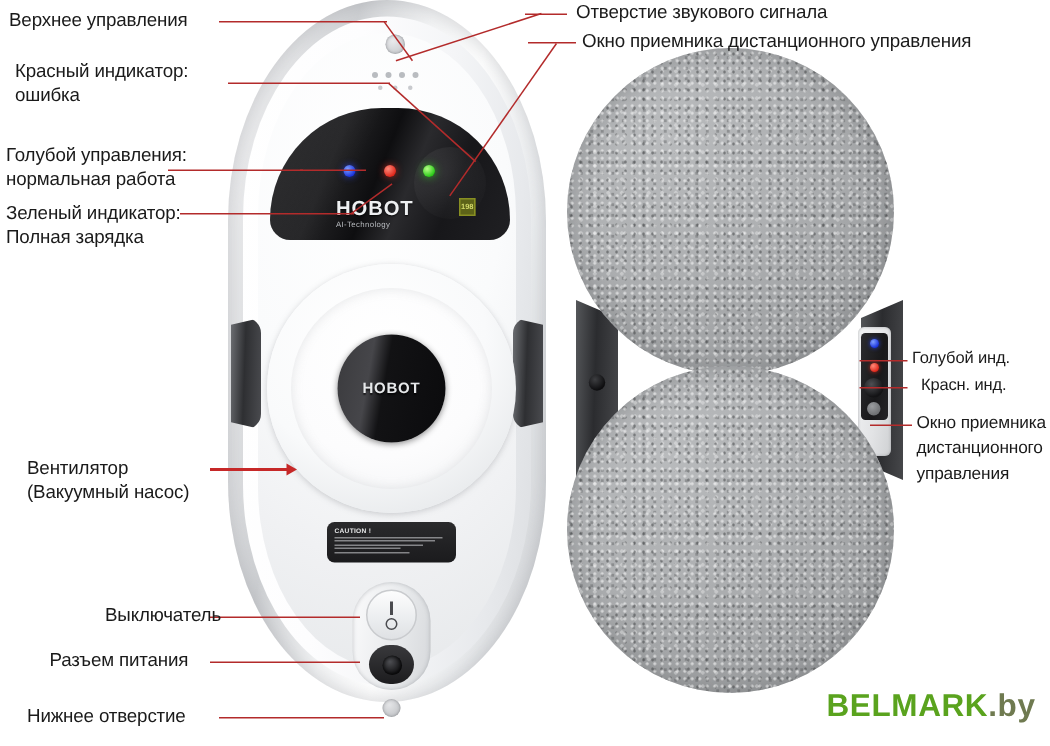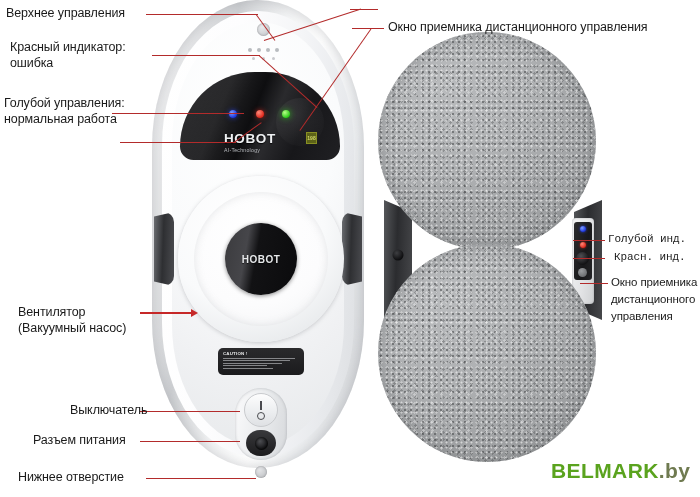--- a/index.html
+++ b/index.html
@@ -14,21 +14,21 @@
 
   
   .label {
     position:absolute;
     color:#1a1a1a;
     font-size:12.5px;
     line-height:15.5px;
     white-space:pre-line;
     letter-spacing:-0.1px;
   }
-  .label.sm { font-size:11px; line-height:14px;font-family:Liberation Mono, monospace; }
+  .label.sm { font-size:11px; line-height:14px; }
   .label.rt { font-size:11.5px; line-height:17px; }
 
   
   .lead {
     position:absolute;
     background:#b32b2b;
     height:1.4px;
     transform-origin:0 50%;
   }
   .lead.thick { height:1.8px; background:#c62828; }
@@ -412,31 +412,34 @@
   <div class="lead" style="left:580px; top:283px; width:28px;"></div>
 
   <div class="label" style="left:6px; top:6px;">Верхнее управления</div>
 
   <div class="label" style="left:10px; top:40px;">Красный индикатор:
 ошибка</div>
 
   <div class="label" style="left:4px; top:96px;">Голубой управления:
 нормальная работа</div>
 
+  <div class="label" style="left:4px; top:135px;">Зеленый индикатор:
+Полная зарядка</div>
 
 
   <div class="label" style="left:18px; top:305px;">Вентилятор
 (Вакуумный насос)</div>
 
   <div class="label" style="left:70px; top:403px;">Выключатель</div>
 
   <div class="label" style="left:18px; top:470px;">Нижнее отверстие</div>
 
   <div class="label" style="left:33px; top:433px;">Разъем питания</div>
 
+  <div class="label" style="left:384px; top:1px;">Отверстие звукового сигнала</div>
 
   <div class="label" style="left:388px; top:20px;">Окно приемника дистанционного управления</div>
 
   <div class="label sm" style="left:608px; top:232px;">Голубой инд.</div>
 
   <div class="label sm" style="left:614px; top:250px;">Красн. инд.</div>
 
   <div class="label rt" style="left:611px; top:274px;">Окно приемника
 дистанционного
 управления</div>

